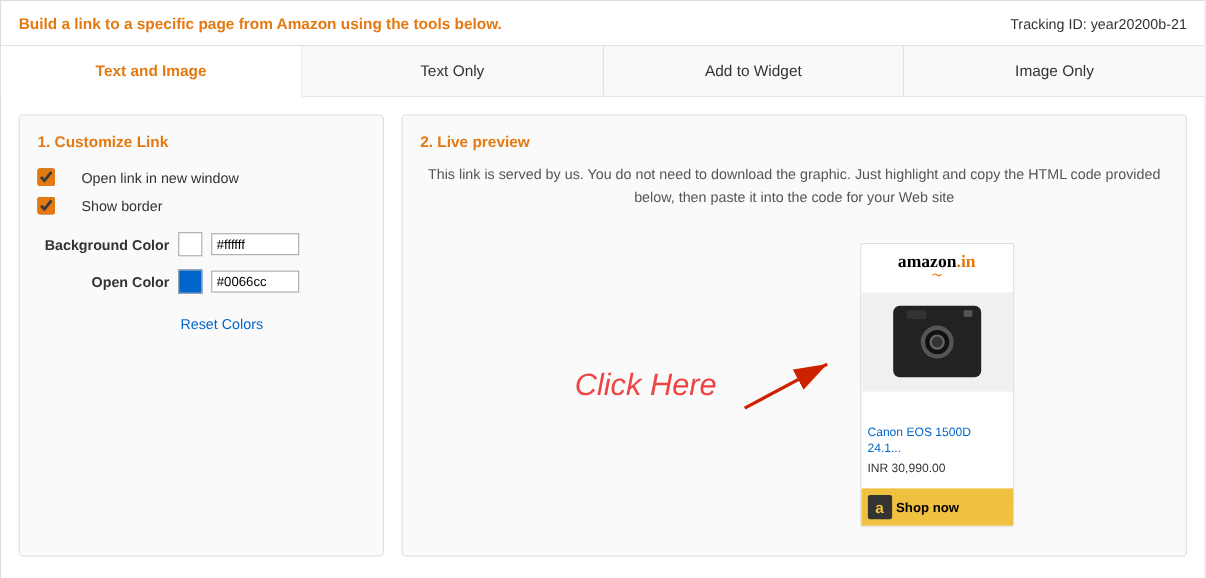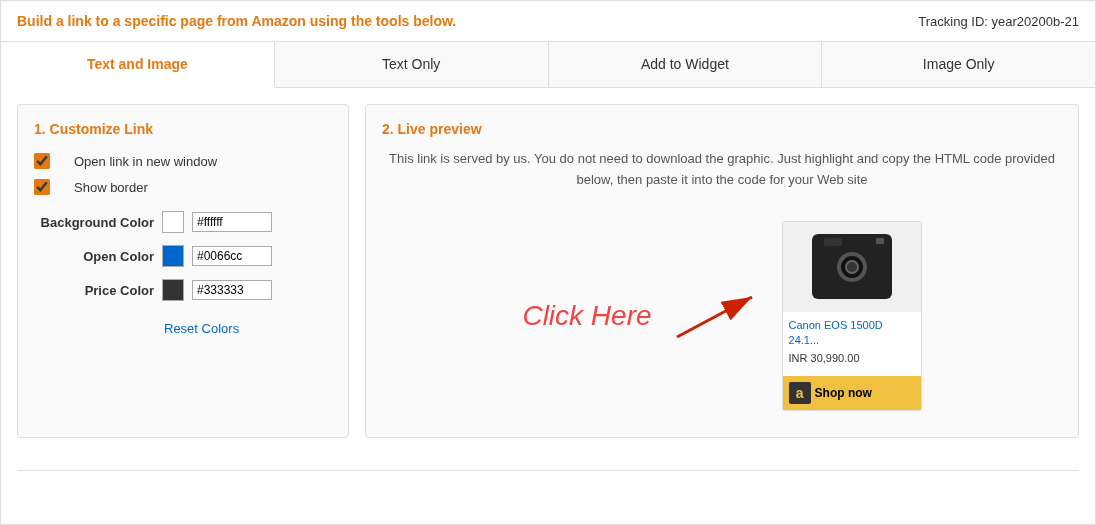--- a/index.html
+++ b/index.html
@@ -49,21 +49,21 @@
     
     .product-card { border: 1px solid #ddd; background: #fff; width: 140px; border-radius: 2px; overflow: hidden; }
     .amazon-logo-bar { padding: 8px; text-align: center; background: #fff; }
     .amazon-logo { font-size: 16px; font-weight: bold; color: #000; font-family: serif; }
     .amazon-logo span { color: #e47911; }
     .amazon-smile { color: #e47911; font-size: 10px; display: block; text-align: center; margin-top: -4px; }
 
     .product-image-area { background: #f0f0f0; height: 90px; display: flex; align-items: center; justify-content: center; }
 
     .product-info { padding: 6px; }
-    .product-title { color: #0066cc; font-size: 11px; line-height: 1.4; margin-bottom: 4px; }
+    .product-title { color: #0066cc; font-size: 11px; line-height: 1.4; margin-bottom: 4px; margin-top: 24px; }
     .product-price { color: #333; font-size: 11px; margin-bottom: 6px; }
 
     .shop-now-bar { background: #f0c040; padding: 6px; display: flex; align-items: center; gap: 4px; }
     .amazon-a { background: #333; color: #f0c040; font-weight: bold; font-size: 14px; width: 22px; height: 22px; display: flex; align-items: center; justify-content: center; border-radius: 2px; flex-shrink: 0; }
     .shop-now-text { font-weight: bold; font-size: 12px; color: #000; }
 
     .divider { border: none; border-top: 1px solid #ddd; margin: 16px; }
   </style>
 </head>
 <body>
@@ -103,25 +103,20 @@
           <span class="color-swatch" style="background:#ffffff;"></span>
           <input class="color-input" type="text" value="#ffffff" style="">
         </div>
 
         <div class="color-row">
           <span class="color-label">Open Color</span>
           <span class="color-swatch" style="background:#0066cc;"></span>
           <input class="color-input" type="text" value="#0066cc" style="">
         </div>
 
-        <div class="color-row">
-          <span class="color-label">Price Color</span>
-          <span class="color-swatch" style="background:#333333;"></span>
-          <input class="color-input" type="text" value="#333333" style="">
-        </div>
 
         <a class="reset-link">Reset Colors</a>
       </div>
     </div>
 
     <div class="right-panel">
       <div class="right-panel-title">2. Live preview</div>
 
       <div class="preview-info">This link is served by us. You do not need to download the graphic. Just highlight and copy the HTML code provided below, then paste it into the code for your Web site</div>
 
@@ -134,20 +129,24 @@
             <defs>
               <marker id="arrowhead" markerWidth="10" markerHeight="7" refX="10" refY="3.5" orient="auto">
                 <polygon points="0 0, 10 3.5, 0 7" fill="#cc2200"></polygon>
               </marker>
             </defs>
             <line x1="5" y1="50" x2="80" y2="10" stroke="#cc2200" stroke-width="3" marker-end="url(#arrowhead)"></line>
           </svg>
         </div>
 
         <div class="product-card">
+          <div class="amazon-logo-bar">
+            <span class="amazon-logo">amazon<span>.in</span></span>
+            <span class="amazon-smile">〜</span>
+          </div>
           <div class="product-image-area">
 
             <div style="width:80px; height:65px; background:#222; border-radius:6px; position:relative; display:flex; align-items:center; justify-content:center;">
               <div style="width:30px; height:30px; border-radius:50%; border:4px solid #555; background:#111; display:flex; align-items:center; justify-content:center;">
                 <div style="width:14px; height:14px; border-radius:50%; background:#333; border:2px solid #666;"></div>
               </div>
               <div style="position:absolute; top:4px; left:12px; width:18px; height:8px; background:#333; border-radius:2px;"></div>
               <div style="position:absolute; top:4px; right:8px; width:8px; height:6px; background:#555; border-radius:1px;"></div>
             </div>
           </div>

